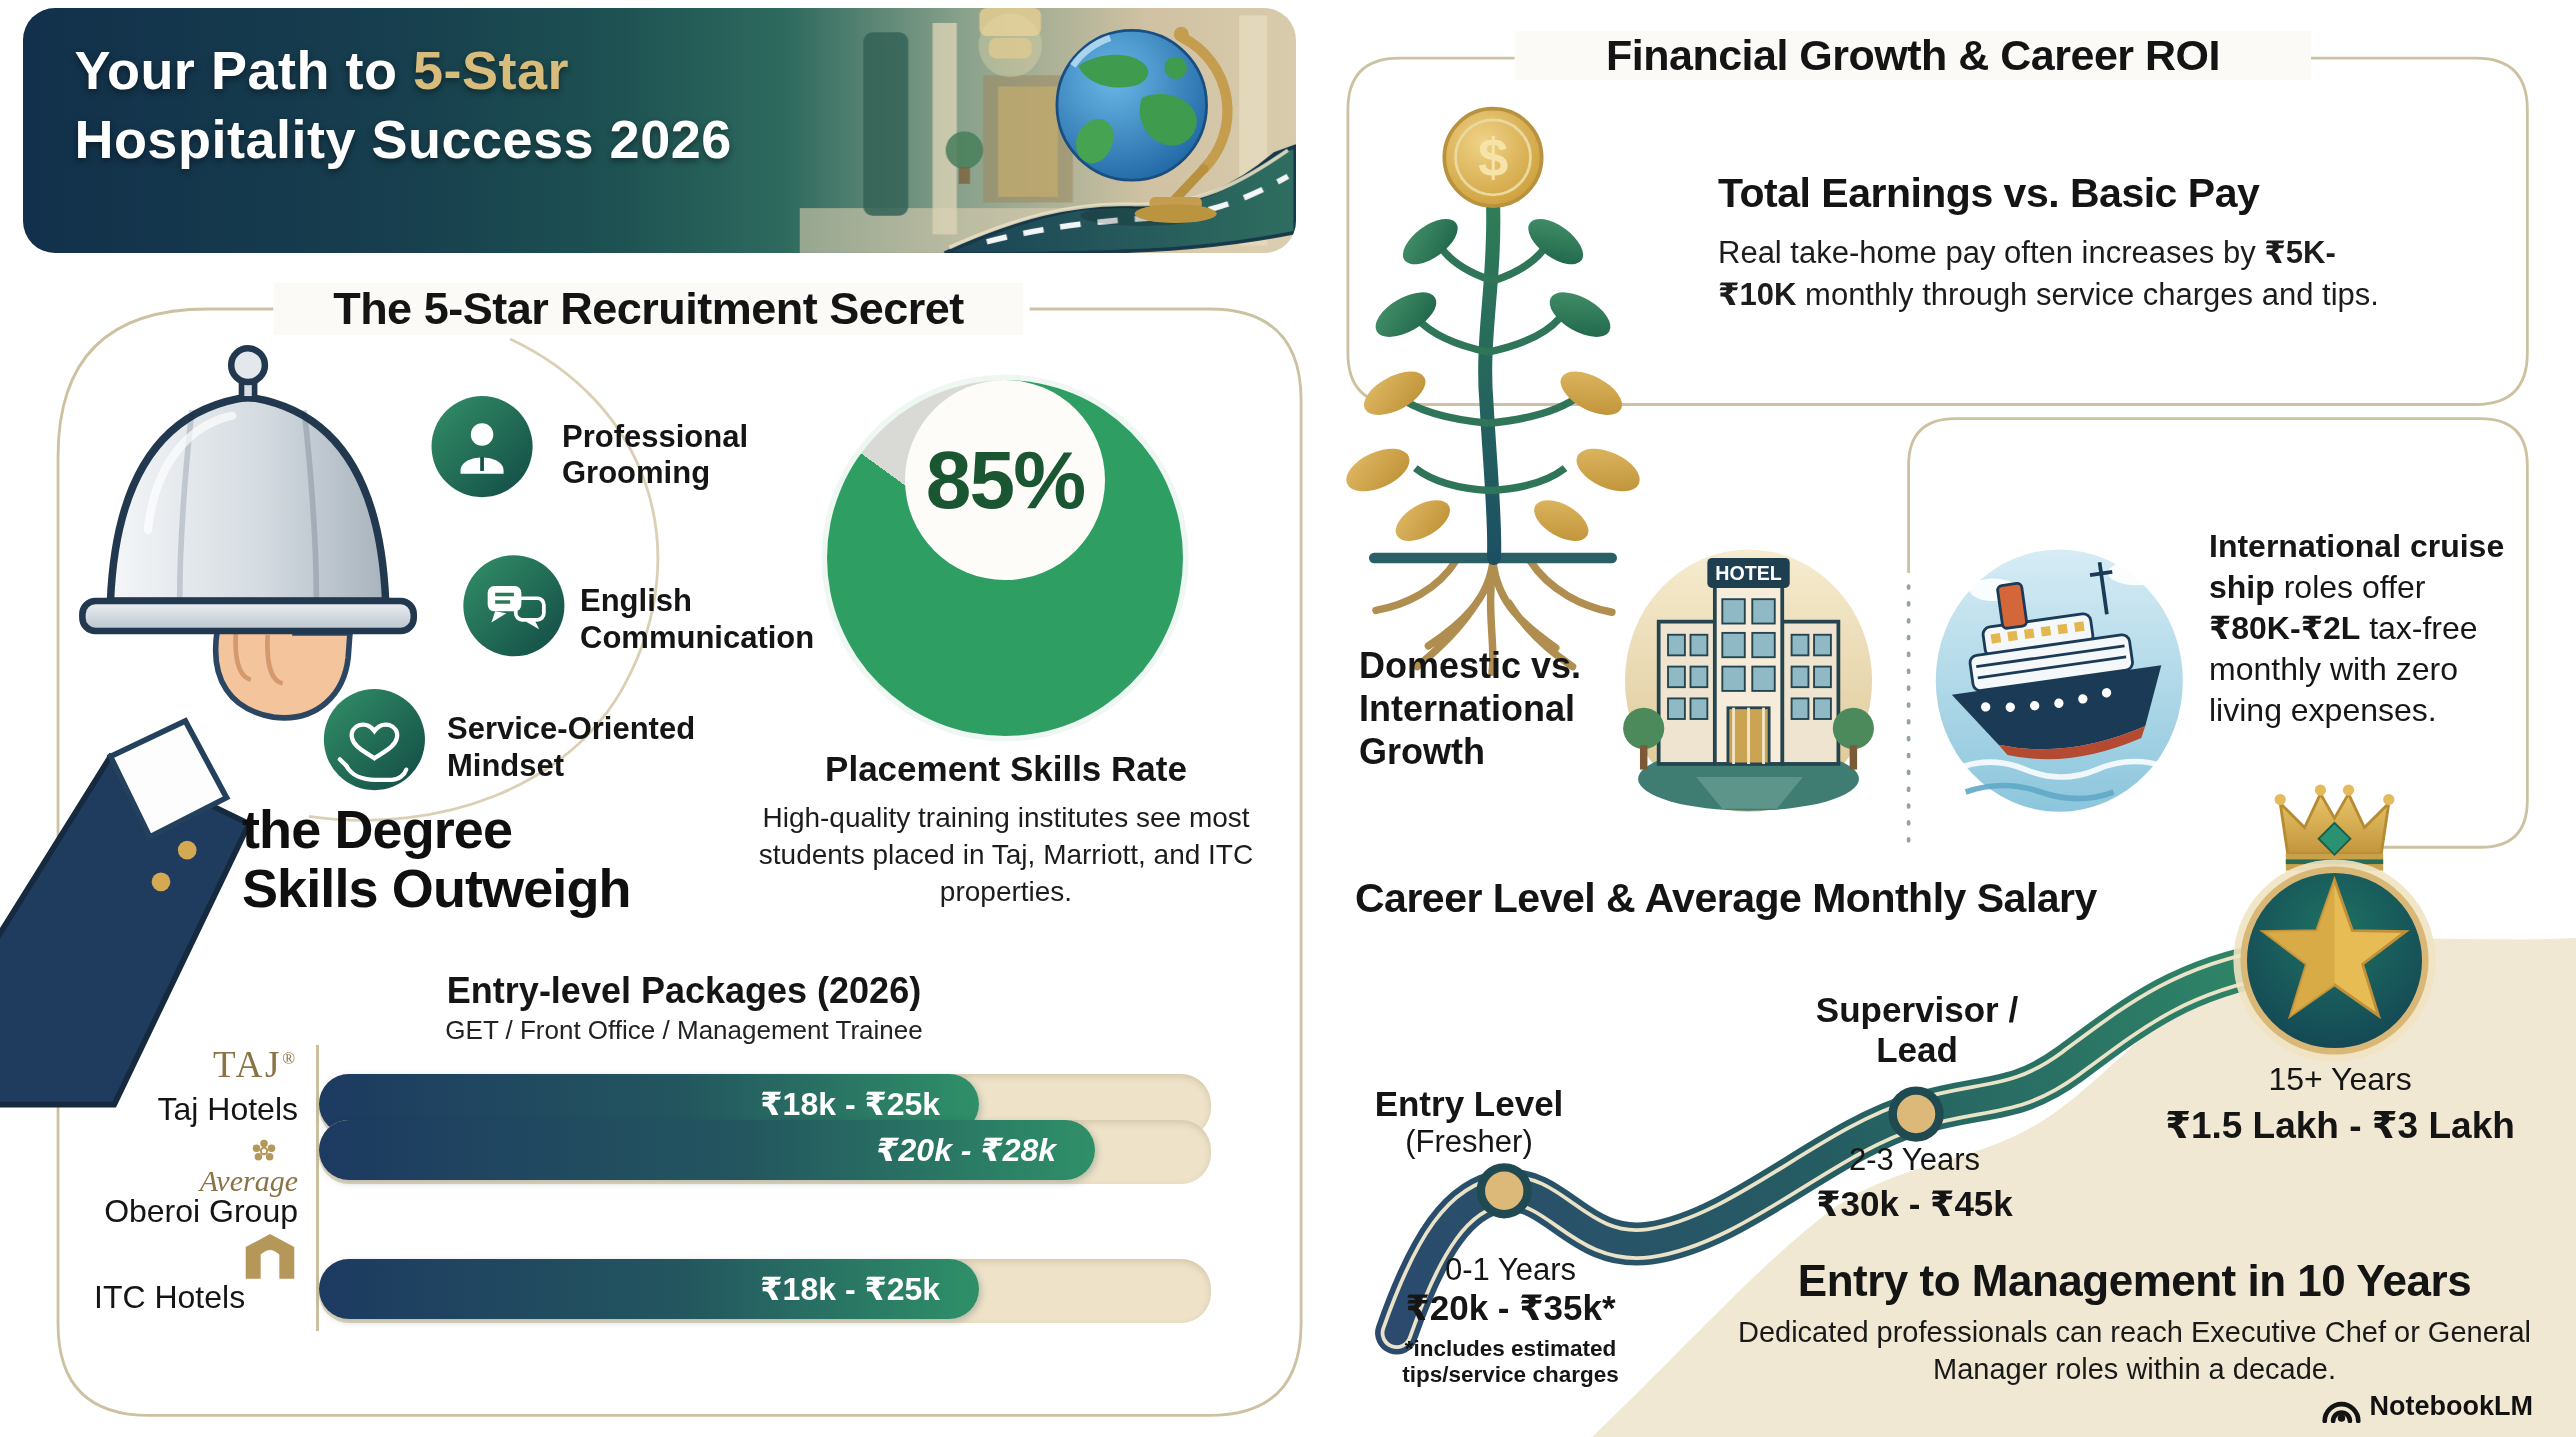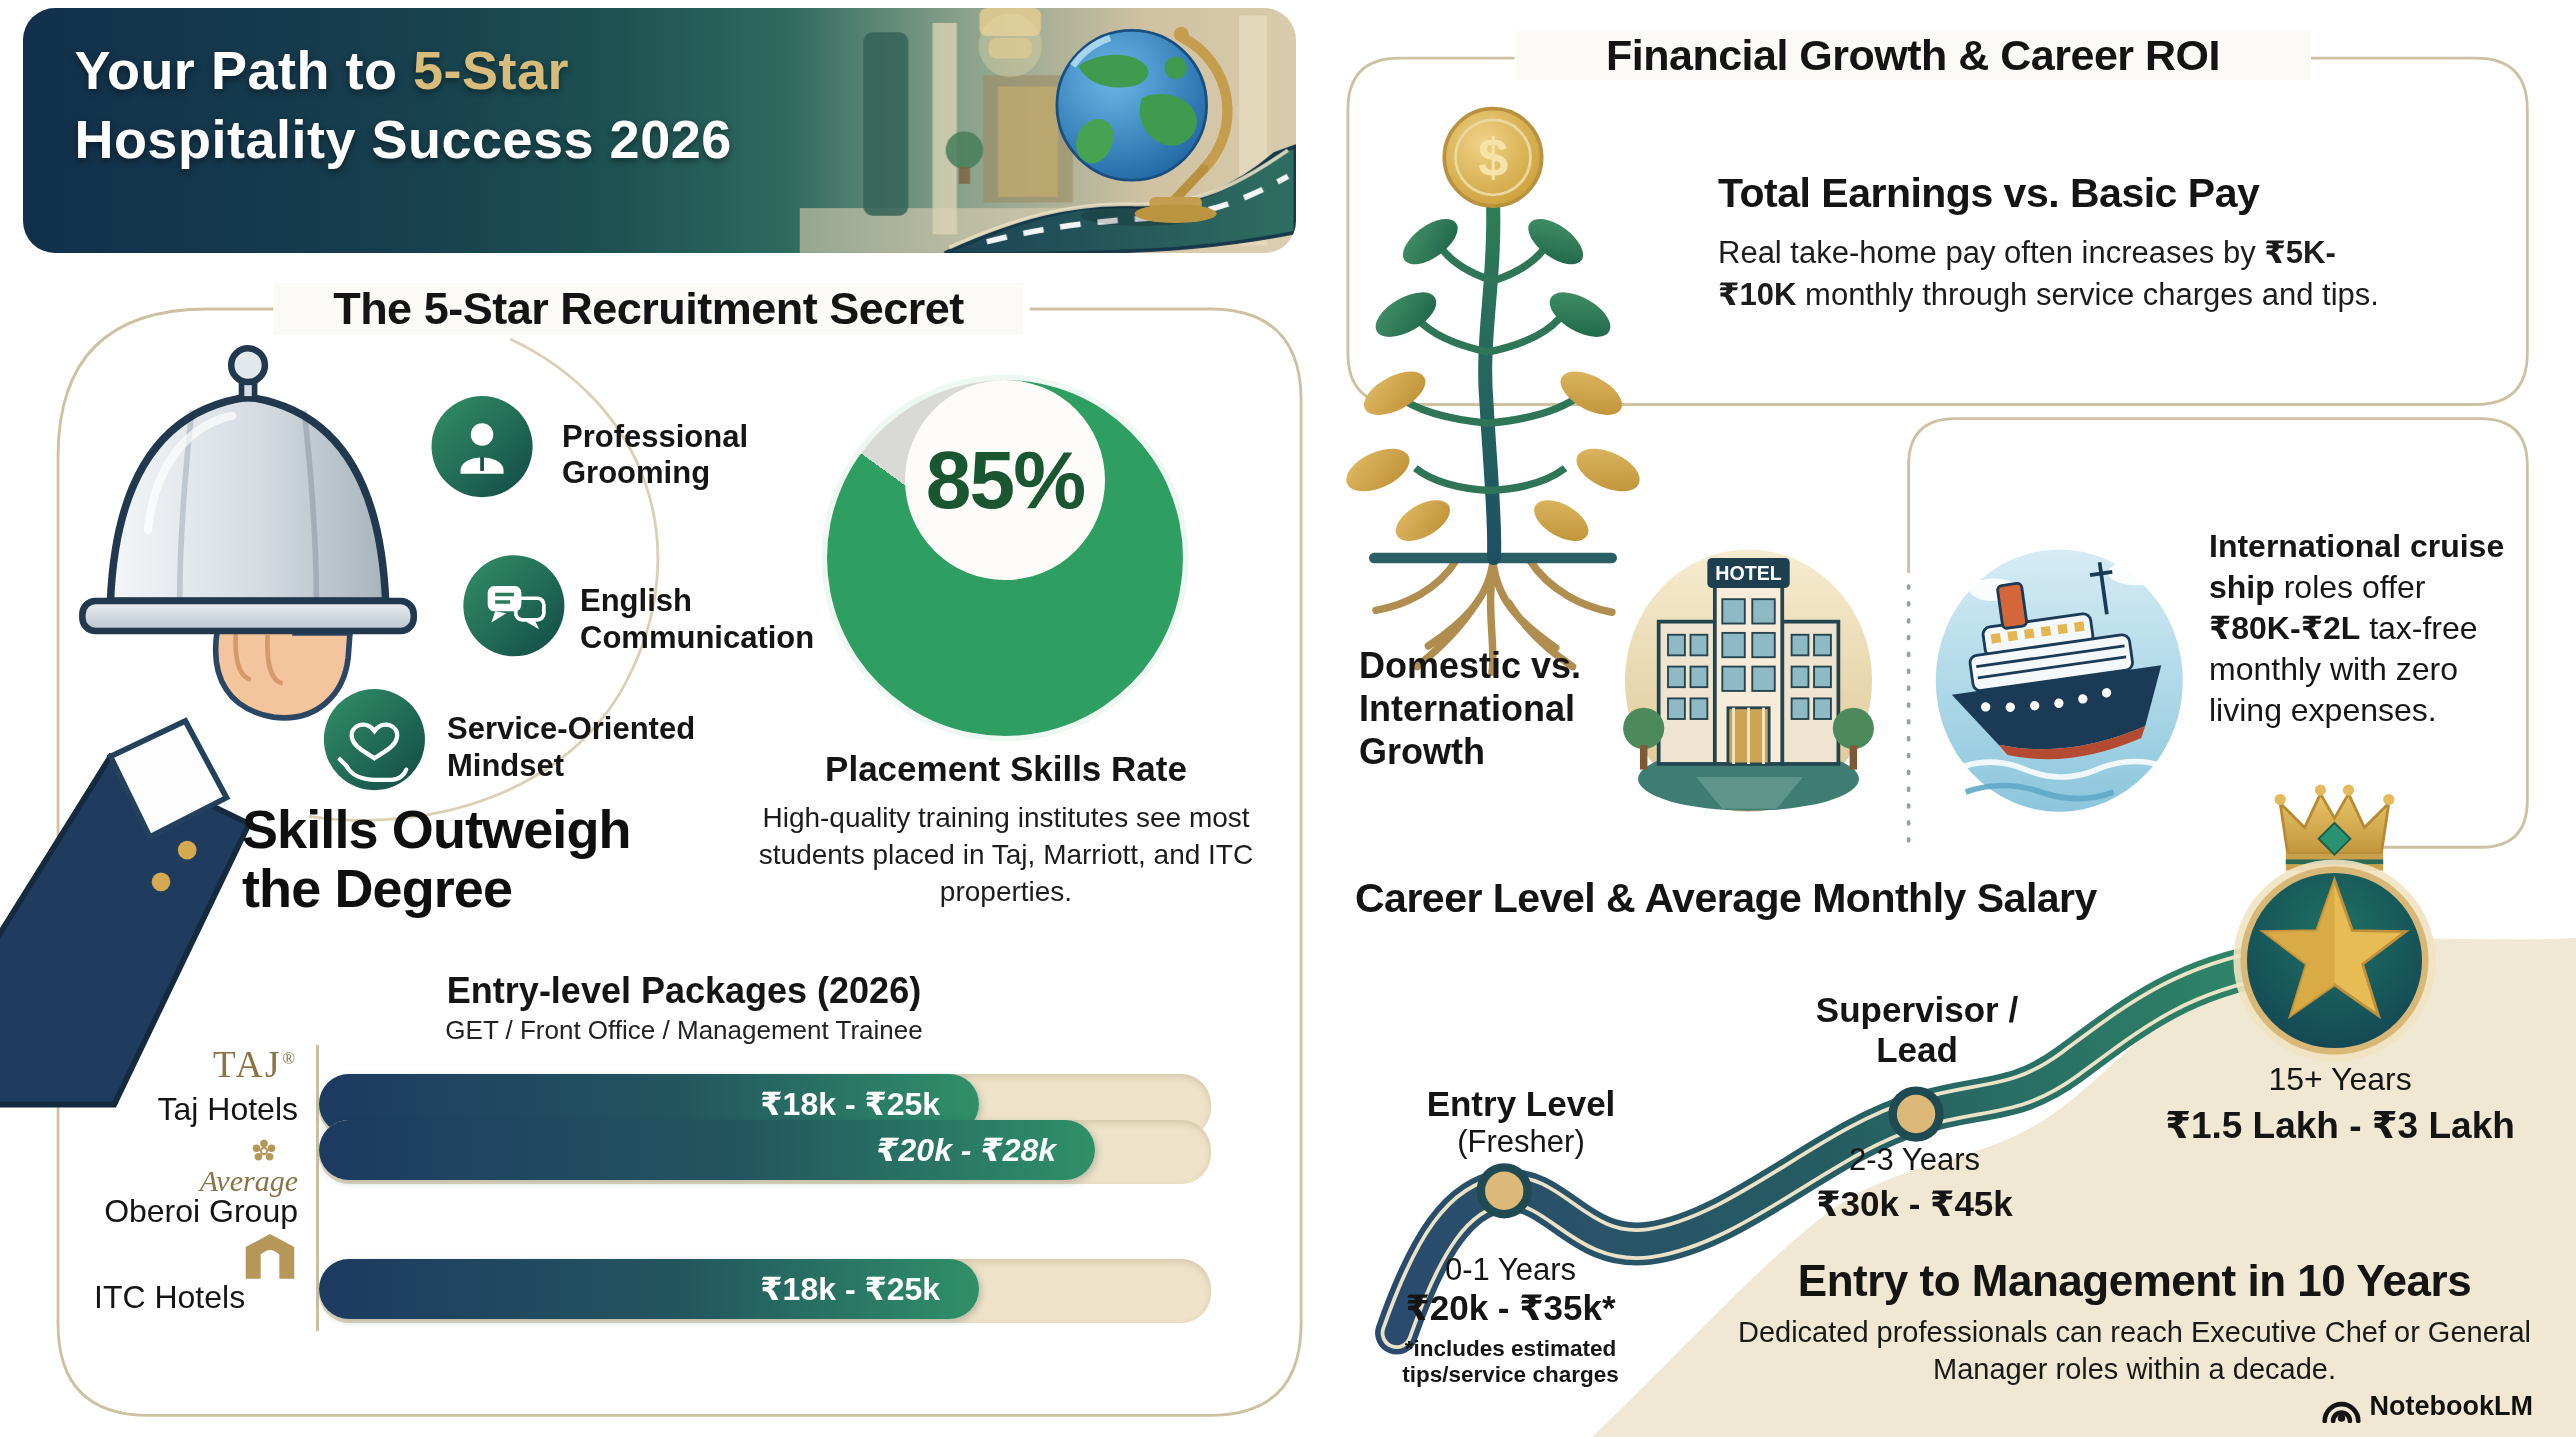--- a/index.html
+++ b/index.html
@@ -320,22 +320,22 @@
   <div class="abs" style="left:580px;top:582px;font-size:31px;font-weight:600;line-height:37px;">
     <div>English</div>
     <div>Communication</div>
   </div>
   <div class="abs" style="left:447px;top:710px;font-size:31px;font-weight:600;line-height:37px;">
     <div>Service-Oriented</div>
     <div>Mindset</div>
   </div>
 
   <div class="abs" style="left:242px;top:800px;font-size:54px;font-weight:800;line-height:59px;color:#0f0f0f;letter-spacing:-0.9px;">
+    <div>the Degree</div>
     <div>Skills Outweigh</div>
-    <div>the Degree</div>
   </div>
 
   <div class="abs donut">
     <div class="donut-hole">
       <span class="donut-val">85%</span>
     </div>
   </div>
   <div class="abs ctr" style="left:744px;top:749px;width:524px;font-size:35px;font-weight:800;">Placement Skills Rate</div>
   <div class="abs ctr note" style="left:758px;top:799px;width:496px;font-size:28px;line-height:37px;font-weight:500;">High-quality training institutes see most students placed in Taj, Marriott, and ITC properties.</div>
 
@@ -391,21 +391,21 @@
     <div>International</div>
     <div>Growth</div>
   </div>
 
   <div class="abs" style="left:2209px;top:526px;width:311px;font-size:32px;line-height:41px;font-weight:500;color:#161616;">
     <span style="font-weight:800;">International cruise ship</span><span> roles offer </span><span style="font-weight:800;">₹80K-₹2L</span><span> tax-free monthly with zero living expenses.</span>
   </div>
 
   <div class="abs h-big" style="left:1355px;top:875px;width:889px;font-size:41px;">Career Level &amp; Average Monthly Salary</div>
 
-  <div class="abs ctr" style="left:1404px;top:1084px;width:234px;">
+  <div class="abs ctr" style="left:1352px;top:1084px;width:234px;">
     <div style="font-size:35px;font-weight:800;">Entry Level</div>
     <div style="font-size:31px;font-weight:500;">(Fresher)</div>
   </div>
   <div class="abs ctr" style="left:1800px;top:990px;width:234px;">
     <div style="font-size:35px;font-weight:800;">Supervisor /</div>
     <div style="font-size:35px;font-weight:800;">Lead</div>
   </div>
 
   <div class="abs ctr" style="left:1398px;top:1252px;width:225px;">
     <div style="font-size:31px;font-weight:500;">0-1 Years</div>

